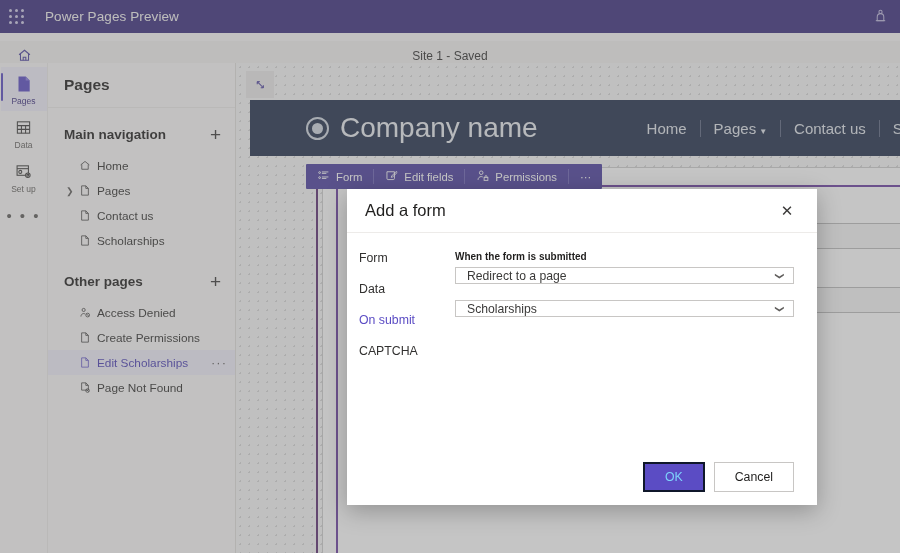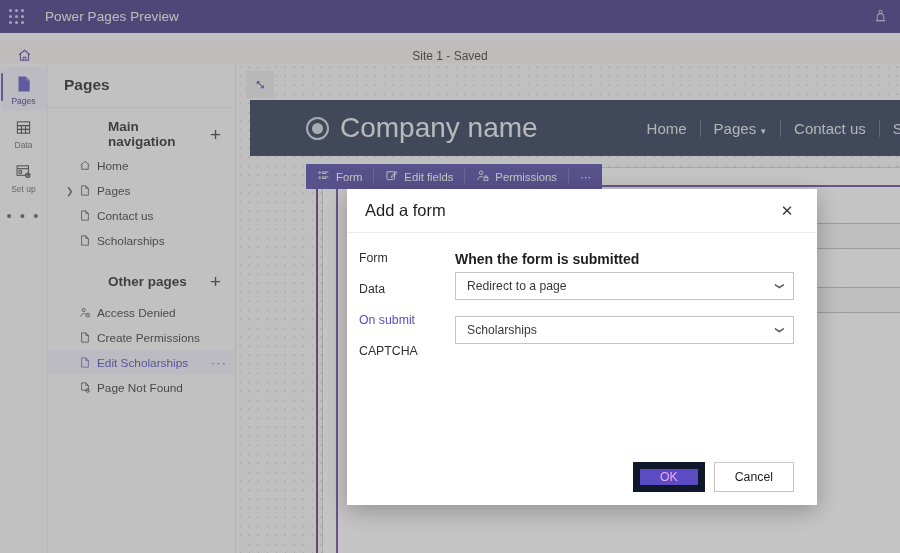--- a/index.html
+++ b/index.html
@@ -58,21 +58,21 @@
   
   .panel {
     position: absolute; left: 48px; top: 63px; width: 188px; height: 490px;
     background: #faf9f8; border-right: 1px solid #e1dfdd;
   }
   .panel-head { height: 45px; display: flex; align-items: center; padding: 0 16px;
     border-bottom: 1px solid #edebe9; }
   .panel-head-title { font-size: 15.5px; font-weight: bold; color: #201f1e; }
   .section { padding: 14px 0 2px; }
   .section-head { display: flex; align-items: center; padding: 0 14px 0 16px; height: 24px; }
-  .section-title { font-size: 13.5px; font-weight: bold; color: #201f1e; margin-left: 44px; }
+  .section-title { font-size: 13.5px; font-weight: bold; color: #201f1e; }
   .section-add { margin-left: auto; font-size: 19px; color: #3b3a39; line-height: 1;
     cursor: pointer; font-weight: 300; }
   .tree { margin-top: 7px; }
   .node { display: flex; align-items: center; height: 25px; padding-left: 18px;
     font-size: 11.8px; color: #323130; cursor: pointer; position: relative; }
   .node.sel { background: #f0eefa; color: #4b3fb5; }
   .node .chev { width: 13px; font-size: 9px; color: #605e5c; flex: 0 0 13px; }
   .node .chev.pad { visibility: hidden; }
   .node .nico { width: 18px; flex: 0 0 18px; display: flex; align-items: center; }
   .node .nico svg { width: 12px; height: 13px; }
@@ -144,31 +144,31 @@
     border-bottom: 1px solid #edebe9; }
   .dlg-title { font-size: 16.5px; color: #201f1e; }
   .dlg-close { margin-left: auto; width: 28px; height: 28px; display: flex;
     align-items: center; justify-content: center; cursor: pointer; color: #3b3a39; font-size: 15px; }
   .dlg-body { flex: 1; display: flex; padding: 18px 0 0 0; }
   .dlg-nav { width: 108px; padding-left: 12px; display: flex; flex-direction: column; gap: 17px; }
   .dlg-nav-item { font-size: 12.3px; color: #323130; cursor: pointer; }
   .dlg-nav-item.sel { color: #5b4cc4; }
   .dlg-main { flex: 1; padding-right: 23px; }
   .field-group { margin-bottom: 16px; }
-  .field-label { font-size: 14px; font-weight: bold; color: #201f1e; margin-bottom: 5px; }
-  .combo { height: 28px; border: 1px solid #c8c6c4; background: #fff; display: flex;
+  .field-label { font-size: 10px; font-weight: bold; color: #201f1e; margin-bottom: 5px; }
+  .combo { height: 17px; border: 1px solid #c8c6c4; background: #fff; display: flex;
     align-items: center; padding: 0 9px 0 11px; font-size: 12.2px; color: #3b3a39; cursor: pointer; }
   .combo .cval { flex: 1; }
   .combo .cchev { color: #605e5c; font-size: 9px; }
   .dlg-foot { height: 56px; display: flex; align-items: center; justify-content: flex-end;
     gap: 9px; padding-right: 23px; }
   .btn { height: 30px; min-width: 56px; padding: 0 20px; font-size: 12.3px;
     display: flex; align-items: center; justify-content: center; cursor: pointer;
     font-family: "Liberation Sans", sans-serif; }
-  .btn-primary { background: #5b4cc4; color: #f0abfc; border: 7px solid #0f172a; }
+  .btn-primary { background: #5b4cc4; color: #7dd3fc; border: 2px solid #0f172a; }
   .btn-secondary { background: #fff; color: #201f1e; border: 1px solid #c8c6c4; }
 </style>
 </head>
 <body>
 
 <div id="root">
 
   <div class="appbar">
     <div class="waffle">
       <i></i>

